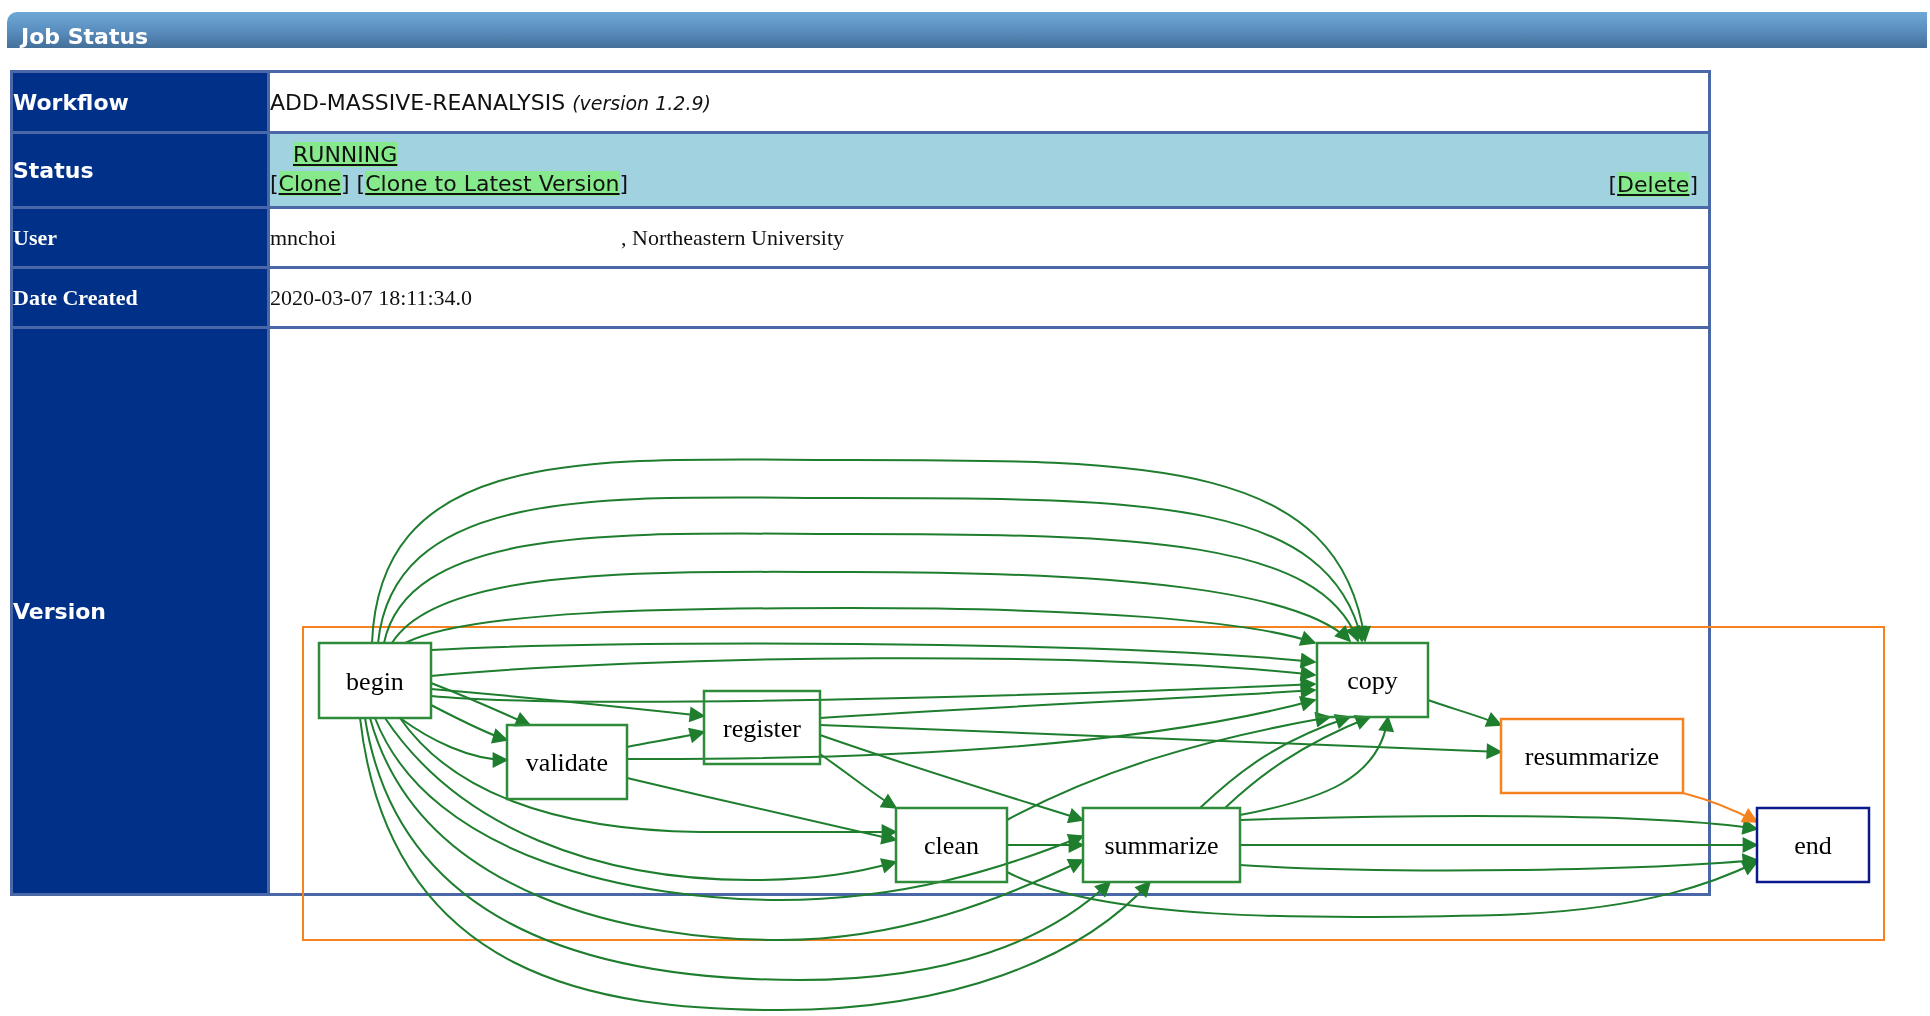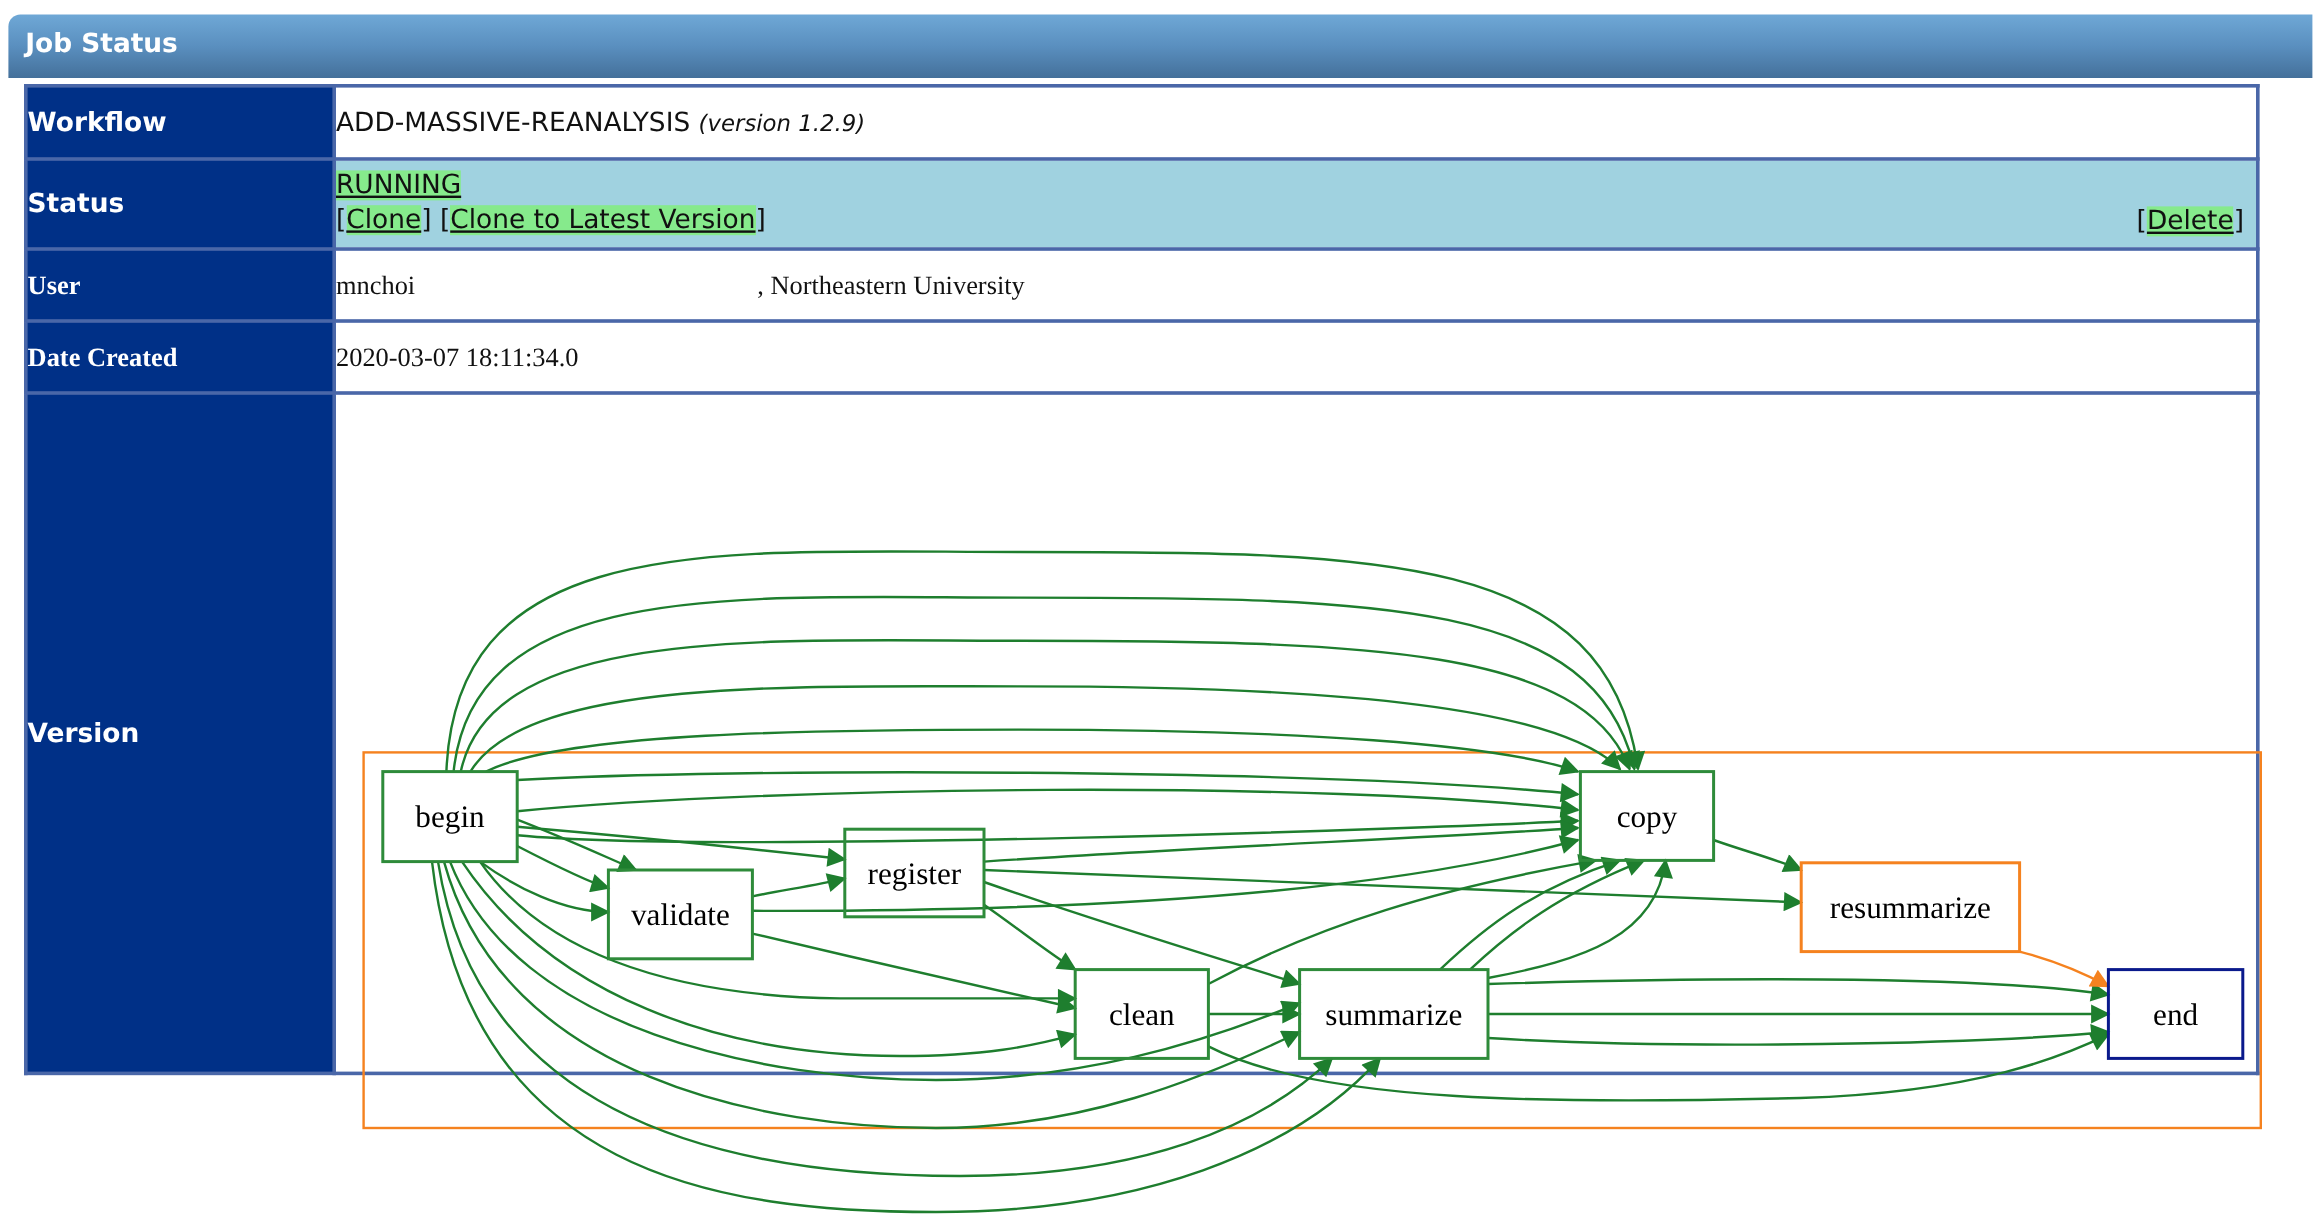--- a/index.html
+++ b/index.html
@@ -1,45 +1,45 @@
 <!DOCTYPE html>
 <html><head>
 <meta charset="utf-8">
 <style>
   html, body { margin: 0; padding: 0; background: #ffffff; }
   body { width: 1930px; height: 1016px; position: relative; overflow: hidden;
          font-family: "DejaVu Sans", "Liberation Sans", sans-serif; }
   .section-header {
-    position: absolute; left: 7px; top: 12px; width: 1920px; height: 53px;
+    position: absolute; left: 7px; top: 12px; width: 1920px; height: 36px;
     background: linear-gradient(to bottom, #6fa8d6 0%, #5a8fbf 50%, #44709a 100%);
     border-radius: 10px 0 0 0; box-sizing: border-box;
   }
   .section-header .title {
     position: absolute; left: 14px; top: 12px; color: #ffffff; font-weight: bold;
     font-size: 22px; letter-spacing: 0px;
   }
   table.job {
-    position: absolute; left: 20px; top: 70px; width: 1863px;
+    position: absolute; left: 10px; top: 70px; width: 1701px;
     border-collapse: collapse; table-layout: fixed;
   }
   table.job td { border: 3px solid #4a67a8; padding: 0; box-sizing: border-box; vertical-align: middle; }
   td.label {
     width: 257px; background: #003087; color: #ffffff; font-weight: bold; font-size: 22px;
     padding-left: 9px;
   }
   td.value { background: #ffffff; color: #111111; font-size: 22px; padding-left: 9px; }
   tr.r-workflow td { height: 61px; }
   tr.r-status td { height: 75px; }
   tr.r-status td.value { background: #a0d2e0; position: relative; }
   tr.r-user td, tr.r-title td, tr.r-date td, tr.r-exec td { height: 60px; font-family: Liberation Serif, serif; }
   tr.r-progress td { height: 567px; }
   .version { font-size: 19px; font-style: italic; }
   .hl { background: #86ea8c; color: #111; text-decoration: underline; cursor: pointer; }
   .bracket { color: #111; }
-  .status-line1 { display: block; line-height: 28px; margin-top: 0; }
+  .status-line1 { display: block; line-height: 28px; margin-top: 0; padding-left: 23px; }
   .status-line2 { display: block; line-height: 30px; }
   .delete-wrap { position: absolute; right: 10px; bottom: 6px; line-height: 30px; }
   .redacted { display: inline-block; width: 285px; }
   svg.graph { position: absolute; left: 0; top: 0; width: 1930px; height: 1016px; pointer-events: none; }
   svg.graph .node-rect { pointer-events: all; cursor: pointer; }
   svg.graph text { font-family: "Liberation Serif", "DejaVu Serif", serif; font-size: 26px; fill: #000; }
 </style>
 </head>
 <body>
 

